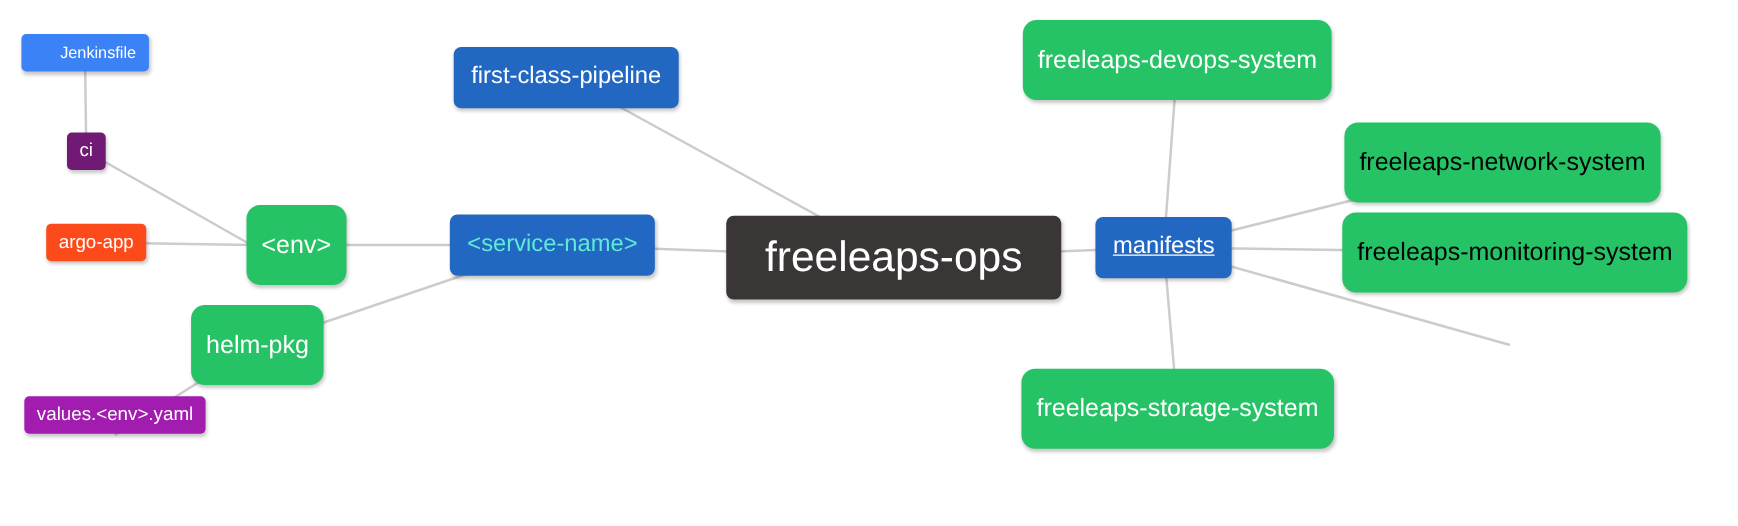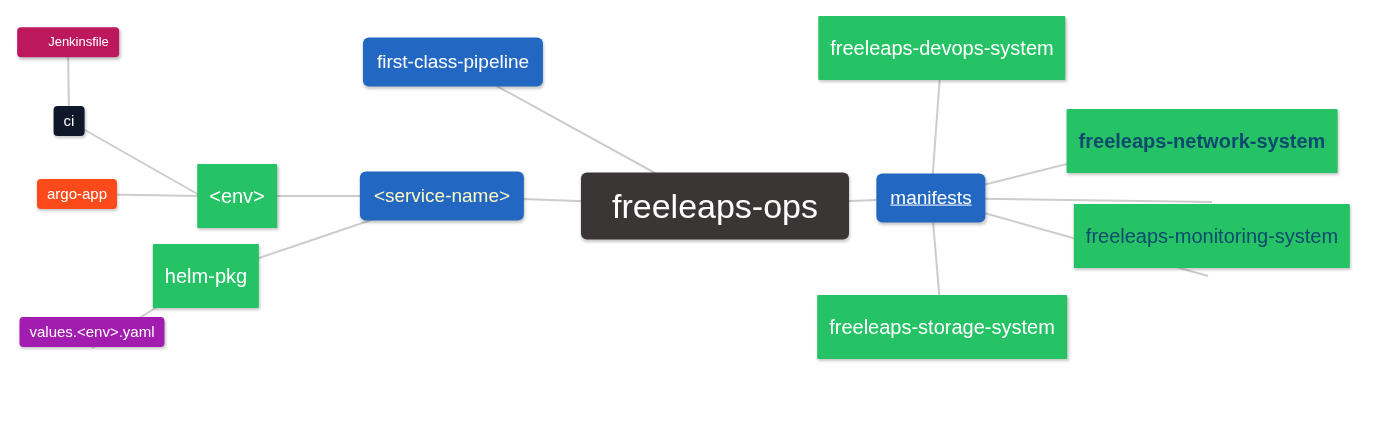--- a/index.html
+++ b/index.html
@@ -29,21 +29,21 @@
     z-index: 1;
     color: #ffffff;
     white-space: nowrap;
     text-align: center;
     line-height: 1.2;
     cursor: pointer;
     box-shadow: 1px 2px 3px rgba(0,0,0,0.22);
   }
   .lvl1 { font-size: 34px; padding: 13px 31px; border-radius: 6px; }
   .lvl2 { font-size: 19px; padding: 13px 14px; border-radius: 6px; }
-  .lvl3 { font-size: 20px; padding: 20px 12px;  border-radius: 1px; }
+  .lvl3 { font-size: 20px; padding: 20px 12px;  border-radius: 11px; }
   .lvl4 { font-size: 15px; padding: 6px 10px;  border-radius: 4px; }
   .lvl5 { font-size: 13px; padding: 7px 10px;  border-radius: 4px; }
 </style>
 </head>
 <body>
 
 <div class="stage">
 
   <svg class="edge-layer" width="1390" height="421" viewBox="0 0 1390 421">
       <line x1="68" y1="42" x2="69" y2="121" stroke="#CCCCCC" stroke-width="2"></line>
@@ -55,42 +55,42 @@
       <line x1="453" y1="62" x2="715" y2="206" stroke="#CCCCCC" stroke-width="2"></line>
       <line x1="442" y1="196" x2="715" y2="206" stroke="#CCCCCC" stroke-width="2"></line>
       <line x1="715" y1="206" x2="931" y2="198" stroke="#CCCCCC" stroke-width="2"></line>
       <line x1="931" y1="198" x2="942" y2="48" stroke="#CCCCCC" stroke-width="2"></line>
       <line x1="931" y1="198" x2="1202" y2="130" stroke="#CCCCCC" stroke-width="2"></line>
       <line x1="931" y1="198" x2="1212" y2="202" stroke="#CCCCCC" stroke-width="2"></line>
       <line x1="931" y1="198" x2="1208" y2="276" stroke="#CCCCCC" stroke-width="2"></line>
       <line x1="931" y1="198" x2="942" y2="327" stroke="#CCCCCC" stroke-width="2"></line>
     </svg>
 
-  <div class="node lvl5" style="left: 68px; top: 42px; background: #be185d; color: rgb(255, 255, 255); padding-left: 31px;">Jenkinsfile</div>
+  <div class="node lvl5" style="left: 68px; top: 42px; background: #3b82f6; color: rgb(255, 255, 255); padding-left: 31px;">Jenkinsfile</div>
 
-  <div class="node lvl4" style="left: 69px; top: 121px; background: #0f172a; color: rgb(255, 255, 255); text-align: right;">ci</div>
+  <div class="node lvl4" style="left: 69px; top: 121px; background: #701a75; color: rgb(255, 255, 255); text-align: right;">ci</div>
 
   <div class="node lvl4" style="left: 77px; top: 194px; background: rgb(252, 74, 26); color: rgb(255, 255, 255);">argo-app</div>
 
   <div class="node lvl3" style="left: 201px; top: 196px; background: rgb(38, 195, 102); color: rgb(255, 255, 255); margin-left: 36px;">&lt;env&gt;</div>
 
   <div class="node lvl3" style="left: 206px; top: 276px; background: rgb(38, 195, 102); color: rgb(255, 255, 255); text-align: right;">helm-pkg</div>
 
   <div class="node lvl4" style="left: 92px; top: 332px; background: #a21caf; color: rgb(255, 255, 255);">values.&lt;env&gt;.yaml</div>
 
   <div class="node lvl2" style="left: 453px; top: 62px; background: rgb(34, 104, 194); color: rgb(255, 255, 255);">first-class-pipeline</div>
 
-  <div class="node lvl2" style="left: 442px; top: 196px; background: rgb(34, 104, 194); color: #fef9c3;">&lt;service-name&gt;</div>
+  <div class="node lvl2" style="left: 442px; top: 196px; background: rgb(34, 104, 194); color: #5eead4;">&lt;service-name&gt;</div>
 
   <div class="node lvl1" style="left: 715px; top: 206px; background: rgb(58, 54, 54); color: rgb(255, 255, 255);">freeleaps-ops</div>
 
   <div class="node lvl2" style="left: 931px; top: 198px; background: rgb(34, 104, 194); color: rgb(255, 255, 255); text-decoration: underline;">manifests</div>
 
   <div class="node lvl3" style="left: 942px; top: 48px; background: rgb(38, 195, 102); color: rgb(255, 255, 255);">freeleaps-devops-system</div>
 
-  <div class="node lvl3" style="left: 1202px; top: 141px; background: rgb(38, 195, 102); color: #0c4a6e; font-weight: bold;">freeleaps-network-system</div>
+  <div class="node lvl3" style="left: 1202px; top: 130px; background: rgb(38, 195, 102); color: #000000;">freeleaps-network-system</div>
 
-  <div class="node lvl3" style="left: 1212px; top: 202px; background: rgb(38, 195, 102); color: #0c4a6e; margin-top: 34px;">freeleaps-monitoring-system</div>
+  <div class="node lvl3" style="left: 1212px; top: 202px; background: rgb(38, 195, 102); color: #000000;">freeleaps-monitoring-system</div>
 
 
   <div class="node lvl3" style="left: 942px; top: 327px; background: rgb(38, 195, 102); color: rgb(255, 255, 255);">freeleaps-storage-system</div>
 
 </div>
 
 </body></html>

